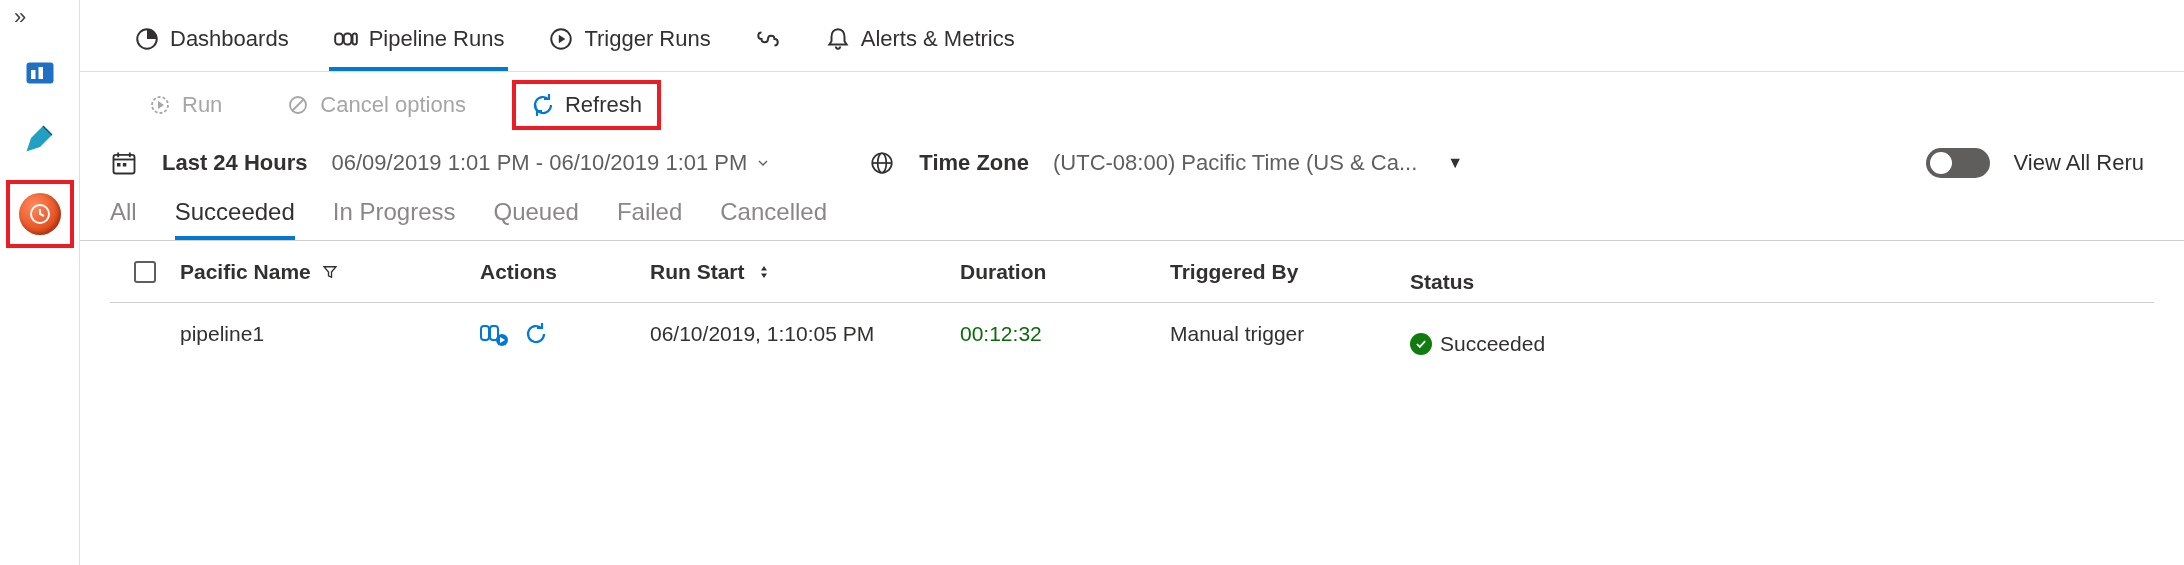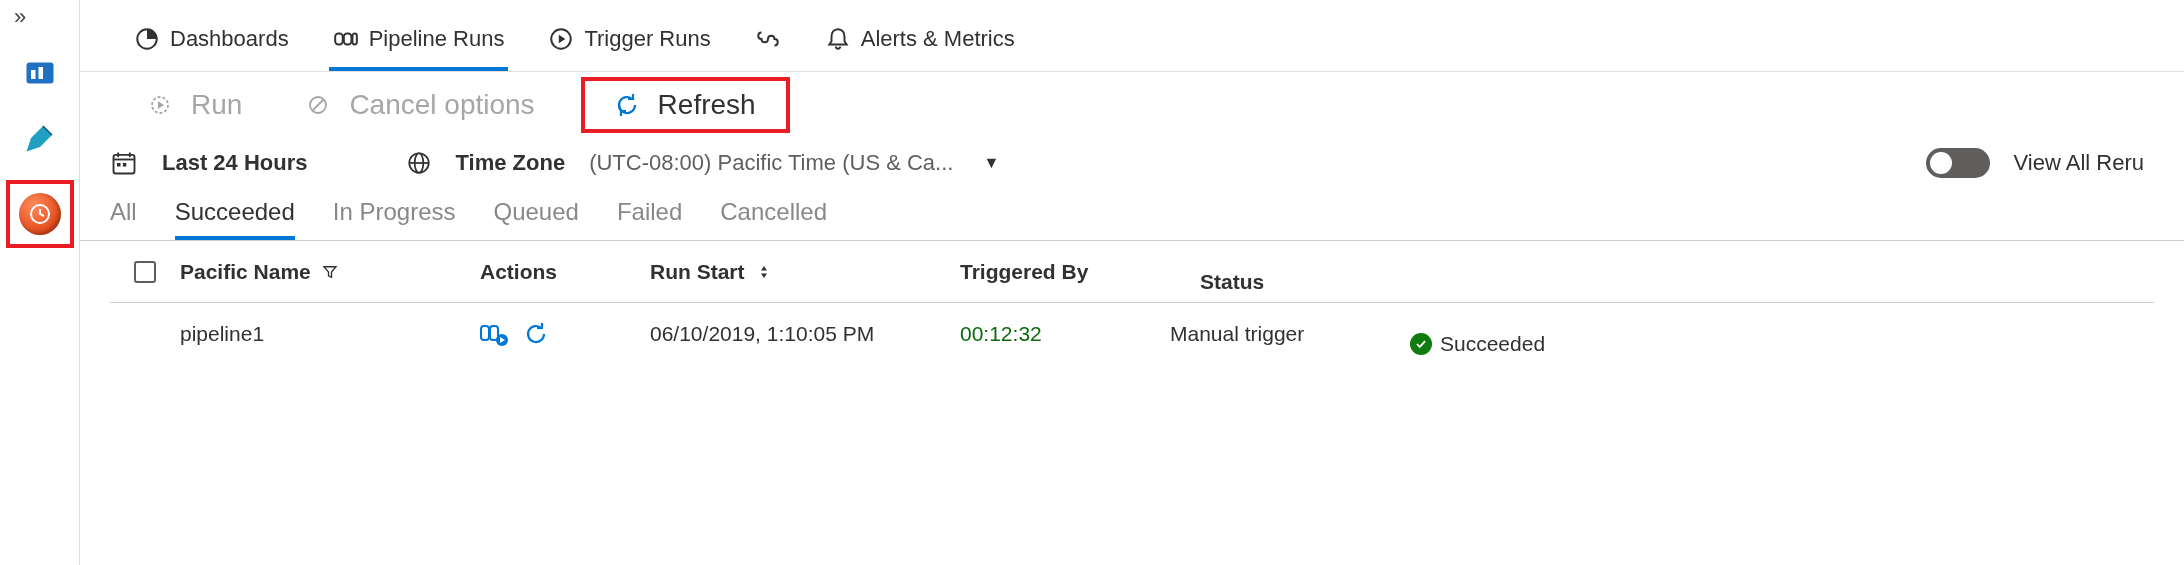--- a/index.html
+++ b/index.html
@@ -58,31 +58,31 @@
     padding: 0 4px;
   }
   .tab.active { border-bottom-color: #0078d4; font-weight: 400; }
   .tab svg { width: 26px; height: 26px; }
   .toolbar {
     display: flex; align-items: center; gap: 28px;
     padding: 14px 50px;
     height: 66px;
   }
   .tool {
-    display: flex; align-items: center; gap: 19px;
-    font-size: 28px;
+    display: flex; align-items: center; gap: 10px;
+    font-size: 22px;
     color: #a6a6a6;
     cursor: pointer;
     padding: 6px 18px;
   }
   .tool svg { width: 24px; height: 24px; }
   .tool.refresh { color: #323130; }
   .tool.refresh svg { stroke: #0078d4; fill: none; }
   .refresh-highlight { border: 4px solid #ec1c24; padding: 0; }
-  .refresh-highlight .tool { padding: 8px 30px; }
+  .refresh-highlight .tool { padding: 8px 15px; }
   .filters {
     display: flex; align-items: center; gap: 24px;
     padding: 10px 40px 10px 30px;
     font-size: 22px;
   }
   .filters .calendar-icon { width: 28px; height: 28px; }
   .filters .timespan-label { font-weight: 600; }
   .filters .timespan-range { color: #5f5f5f; display: flex; align-items: center; gap: 8px; }
   .globe-icon { width: 26px; height: 26px; }
   .tz-label { font-weight: 600; }
@@ -247,20 +247,26 @@
     <div class="filters">
       <svg class="calendar-icon" viewBox="0 0 24 24">
           <rect x="3" y="5" width="18" height="16" rx="2" fill="none" stroke="#323130" stroke-width="1.6"></rect>
           <line x1="3" y1="9" x2="21" y2="9" stroke="#323130" stroke-width="1.6"></line>
           <line x1="7" y1="3" x2="7" y2="7" stroke="#323130" stroke-width="1.6"></line>
           <line x1="17" y1="3" x2="17" y2="7" stroke="#323130" stroke-width="1.6"></line>
           <rect x="6" y="12" width="3" height="3" fill="#323130"></rect>
           <rect x="11" y="12" width="3" height="3" fill="#323130"></rect>
         </svg>
       <span class="timespan-label">Last 24 Hours</span>
+      <span class="timespan-range">
+        <span>06/09/2019 1:01 PM - 06/10/2019 1:01 PM</span>
+        <svg width="16" height="16" viewBox="0 0 24 24">
+            <path d="M6 9 L12 15 L18 9" fill="none" stroke="#5f5f5f" stroke-width="2"></path>
+          </svg>
+      </span>
       <div class="between-gap"></div>
       <svg class="globe-icon" viewBox="0 0 24 24">
           <circle cx="12" cy="12" r="9" fill="none" stroke="#323130" stroke-width="1.6"></circle>
           <ellipse cx="12" cy="12" rx="4" ry="9" fill="none" stroke="#323130" stroke-width="1.6"></ellipse>
           <line x1="3" y1="12" x2="21" y2="12" stroke="#323130" stroke-width="1.6"></line>
         </svg>
       <span class="tz-label">Time Zone</span>
       <span class="tz-val">(UTC-08:00) Pacific Time (US &amp; Ca...</span>
       <span class="dropdown-caret">▼</span>
       <div class="spacer"></div>
@@ -290,20 +296,21 @@
         </div>
         <div class="col-actions">
             <span>Actions</span>
           </div>
         <div class="col-runstart">
           <span>Run Start</span>
           <svg class="sort-ico" viewBox="0 0 24 24">
               <path d="M12 4 L8 10 L16 10 Z M12 20 L8 14 L16 14 Z" fill="#323130"></path>
             </svg>
         </div>
+        <div class="col-duration"><span>Duration</span></div>
         <div class="col-trig"><span>Triggered By</span></div>
         <div class="col-status">
             <span>Status</span>
           </div>
       </div>
 
       <div class="trow">
         <div class="col-check"></div>
         <div class="col-name">
             <span>pipeline1</span>

